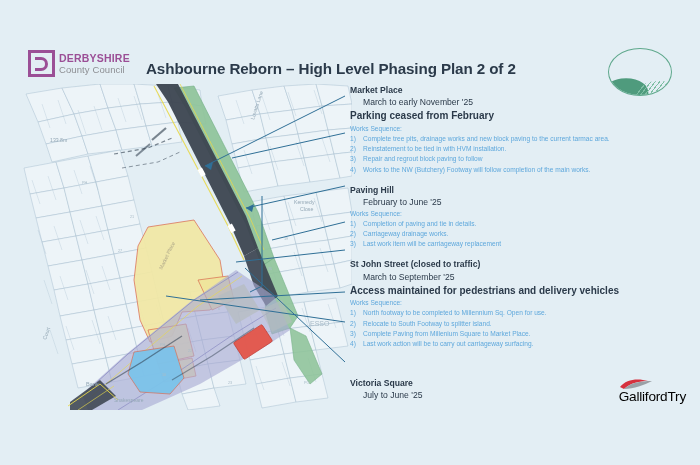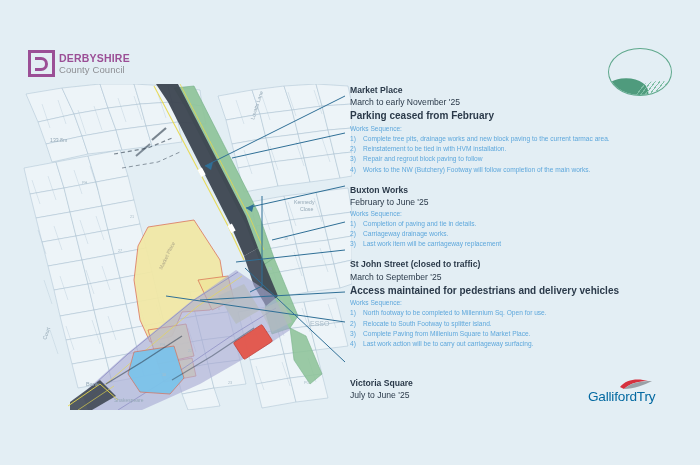--- a/index.html
+++ b/index.html
@@ -49,50 +49,51 @@
   #map { position:absolute; left:22px; top:84px; width:330px; height:326px; overflow:hidden; }
   #map svg { display:block; }
 
   
   #leaders { position:absolute; left:0; top:0; width:700px; height:465px; pointer-events:none; }
 
   
   #panel { position:absolute; left:350px; top:84px; width:330px; }
   .block { margin-bottom:0; }
   .b-title { font-size:8.6px; font-weight:bold; color:#2b3a4a; line-height:1.42; }
-  .b-date  { font-size:8.6px; color:#2b3a4a; line-height:1.42; }
+  .b-date  { font-size:8.6px; color:#2b3a4a; line-height:1.42;margin-left:13px; }
   .b-note  { font-size:10px; font-weight:bold; color:#2b3a4a; line-height:1.5; }
   .b-seq-label { font-size:6.6px; color:#5fa8dc; line-height:1.52; margin-top:.5px; }
   .seq { list-style:none; }
   .seq li { font-size:6.6px; color:#5fa8dc; line-height:1.55; display:flex; gap:4px; white-space:nowrap; }
   .seq .num { width:9px; flex:0 0 9px; }
   .gap-9 { height:9px; }
   .gap-14 { height:14px; }
 
   
   #gt-logo { position:absolute; left:588px; top:378px; width:98px; height:30px; }
   #gt-swoosh { position:absolute; left:30px; top:0; width:36px; height:12px; }
-  #gt-word { position:absolute; left:0; top:11px; width:98px; text-align:left;
-             font-size:13.6px; color:#0369a1; letter-spacing:-.2px; white-space:nowrap; }
+  #gt-word { position:absolute; left:0; top:11px; width:98px; text-align:right;
+             font-size:13.6px; color:#000000; letter-spacing:-.2px; white-space:nowrap; }
 </style>
 </head>
 <body>
 
 <div id="header">
 
   <div id="dcc-logo">
     <div class="dcc-mark">
       <div class="dcc-mark-inner"></div>
     </div>
     <div class="dcc-words">
       <div class="dcc-l1">DERBYSHIRE</div>
       <div class="dcc-l2">County Council</div>
     </div>
   </div>
 
+  <div id="page-title">Ashbourne Reborn – High Level Phasing Plan 2 of 2</div>
 
   <div id="dales-logo">
     <div class="dales-circle">
       <div class="dales-hill"></div>
       <div class="dales-hatch"></div>
     </div>
   </div>
 </div>
 
 <div id="map">
@@ -348,21 +349,21 @@
       <li>
           <span class="num">4)</span>
           <span>Works to the NW (Butchery) Footway will follow completion of the main works.</span>
         </li>
     </ul>
   </div>
 
   <div class="gap-9"></div>
 
   <div class="block">
-    <div class="b-title">Buxton Works</div>
+    <div class="b-title">Paving Hill</div>
     <div class="b-date">February to June '25</div>
     <div class="b-seq-label">Works Sequence:</div>
     <ul class="seq">
       <li>
           <span class="num">1)</span>
           <span>Completion of paving and tie in details.</span>
         </li>
       <li>
           <span class="num">2)</span>
           <span>Carriageway drainage works.</span>

